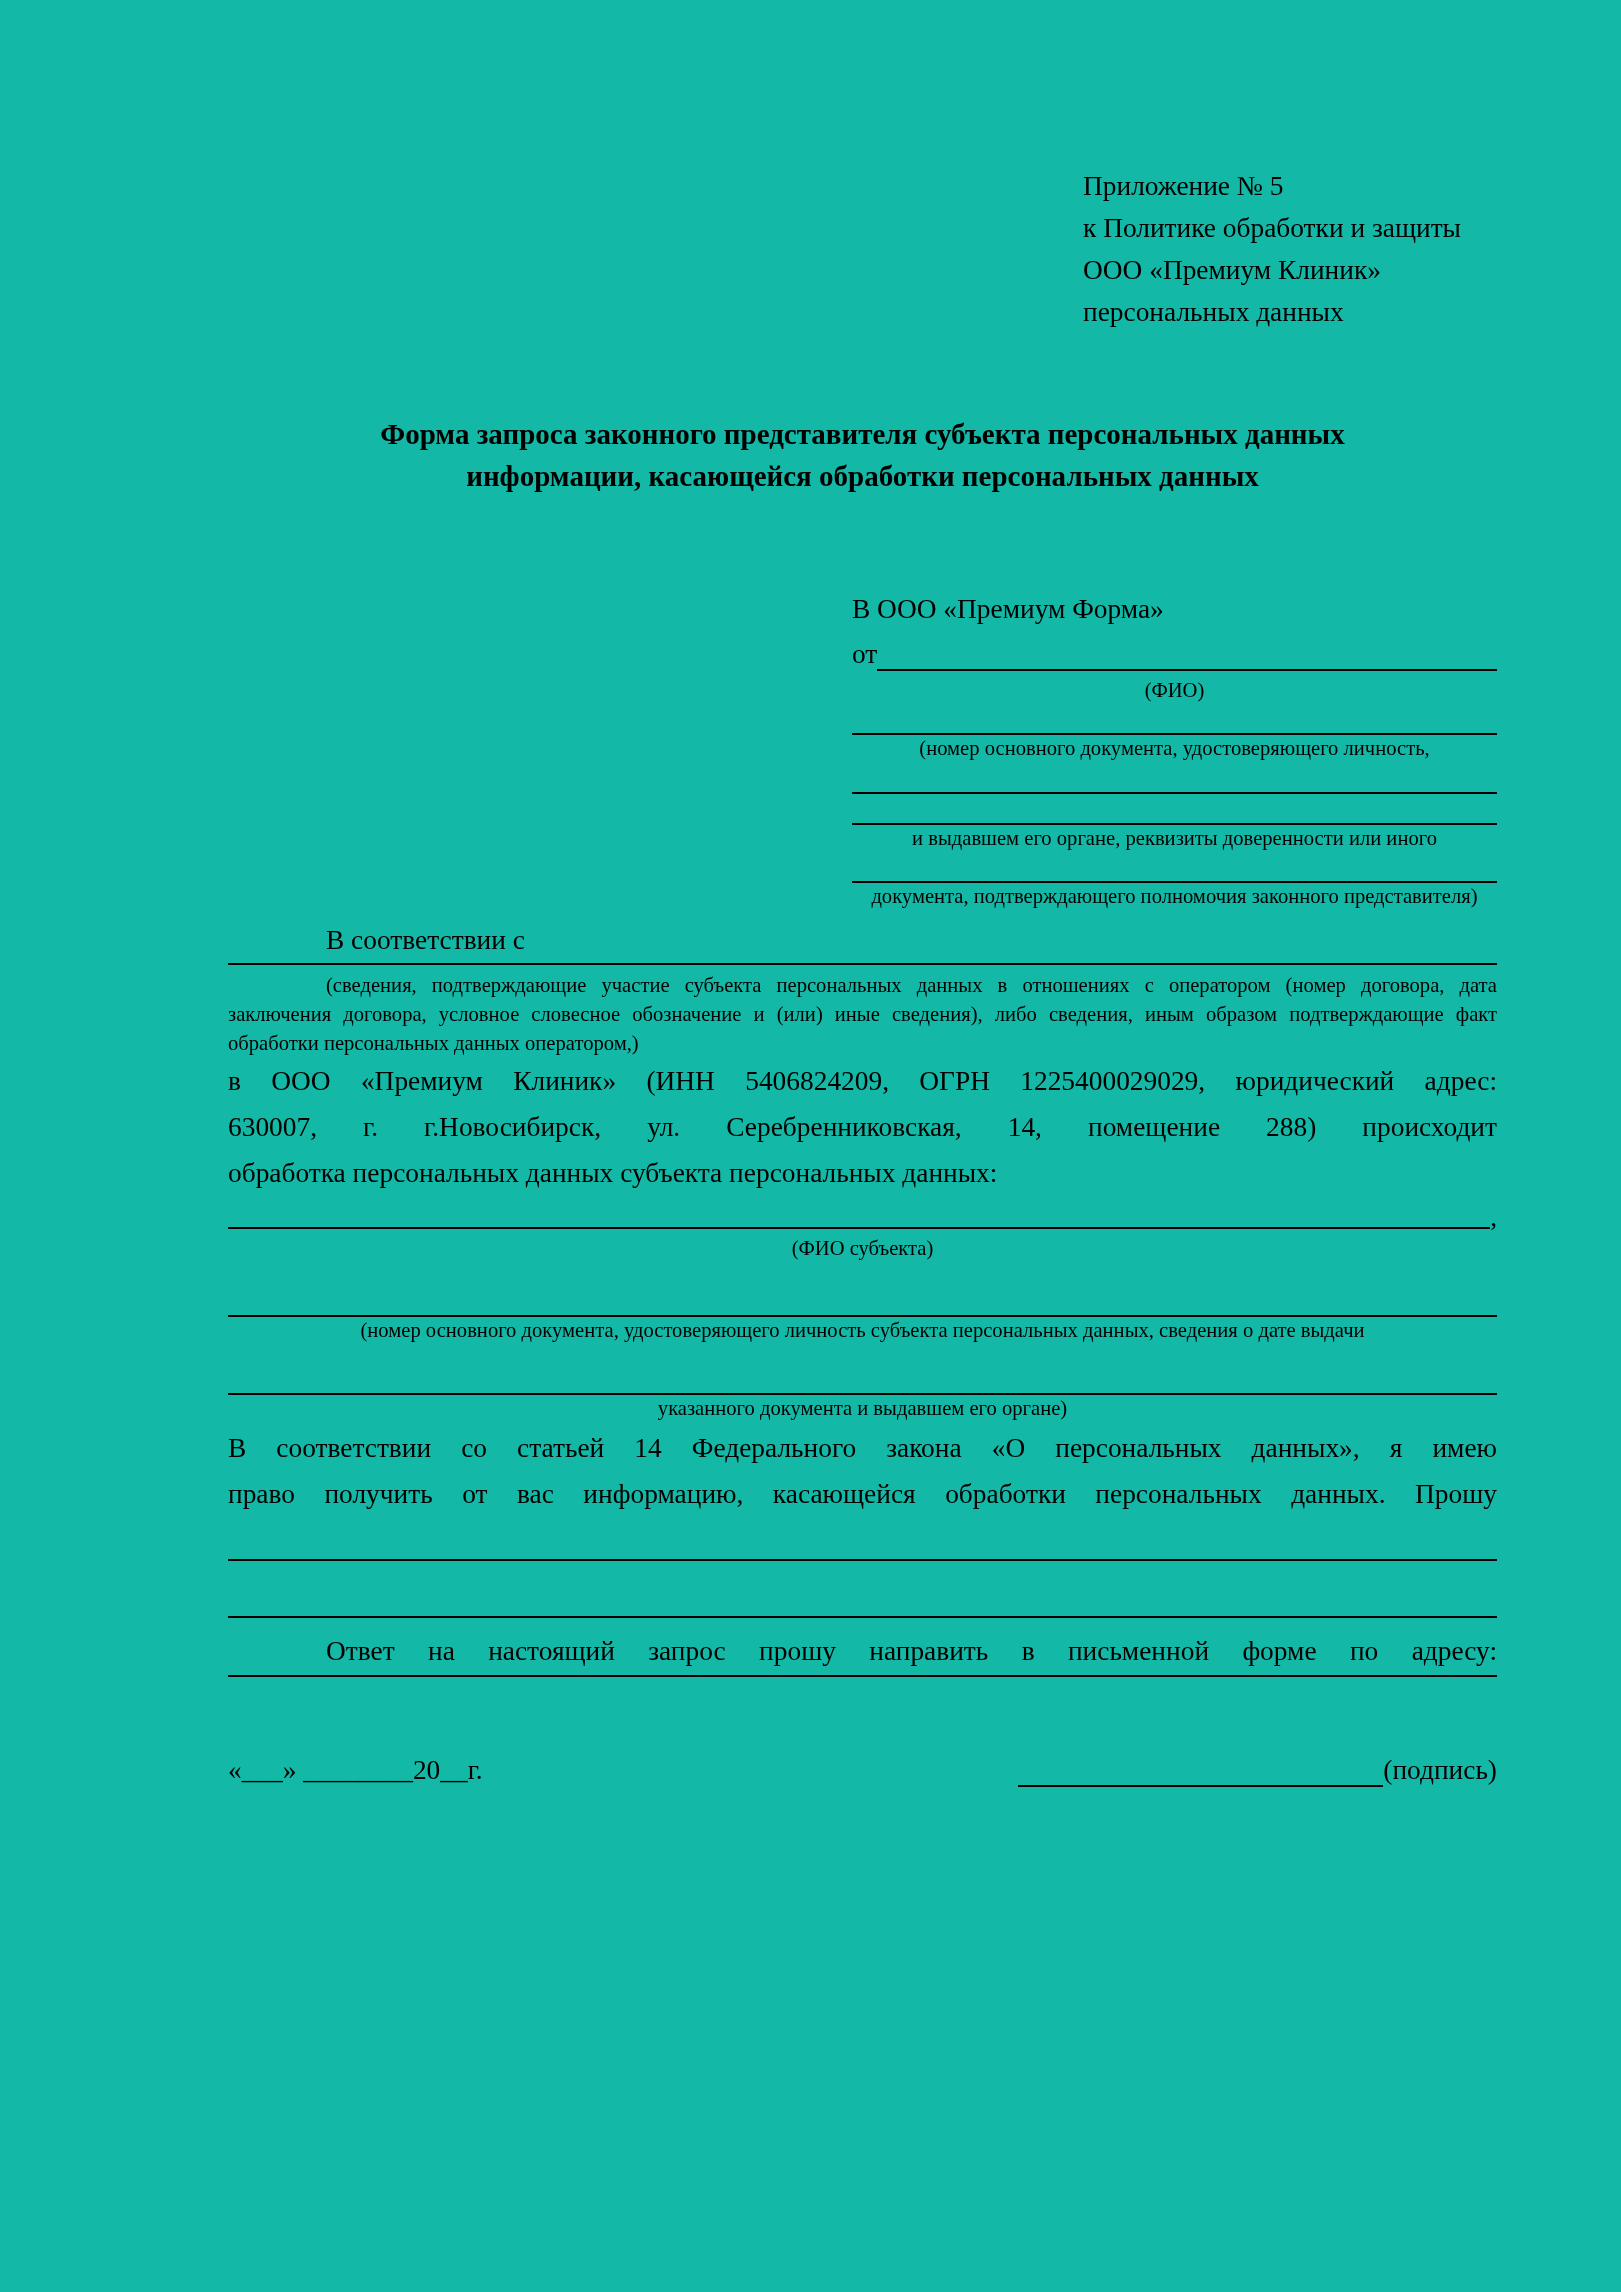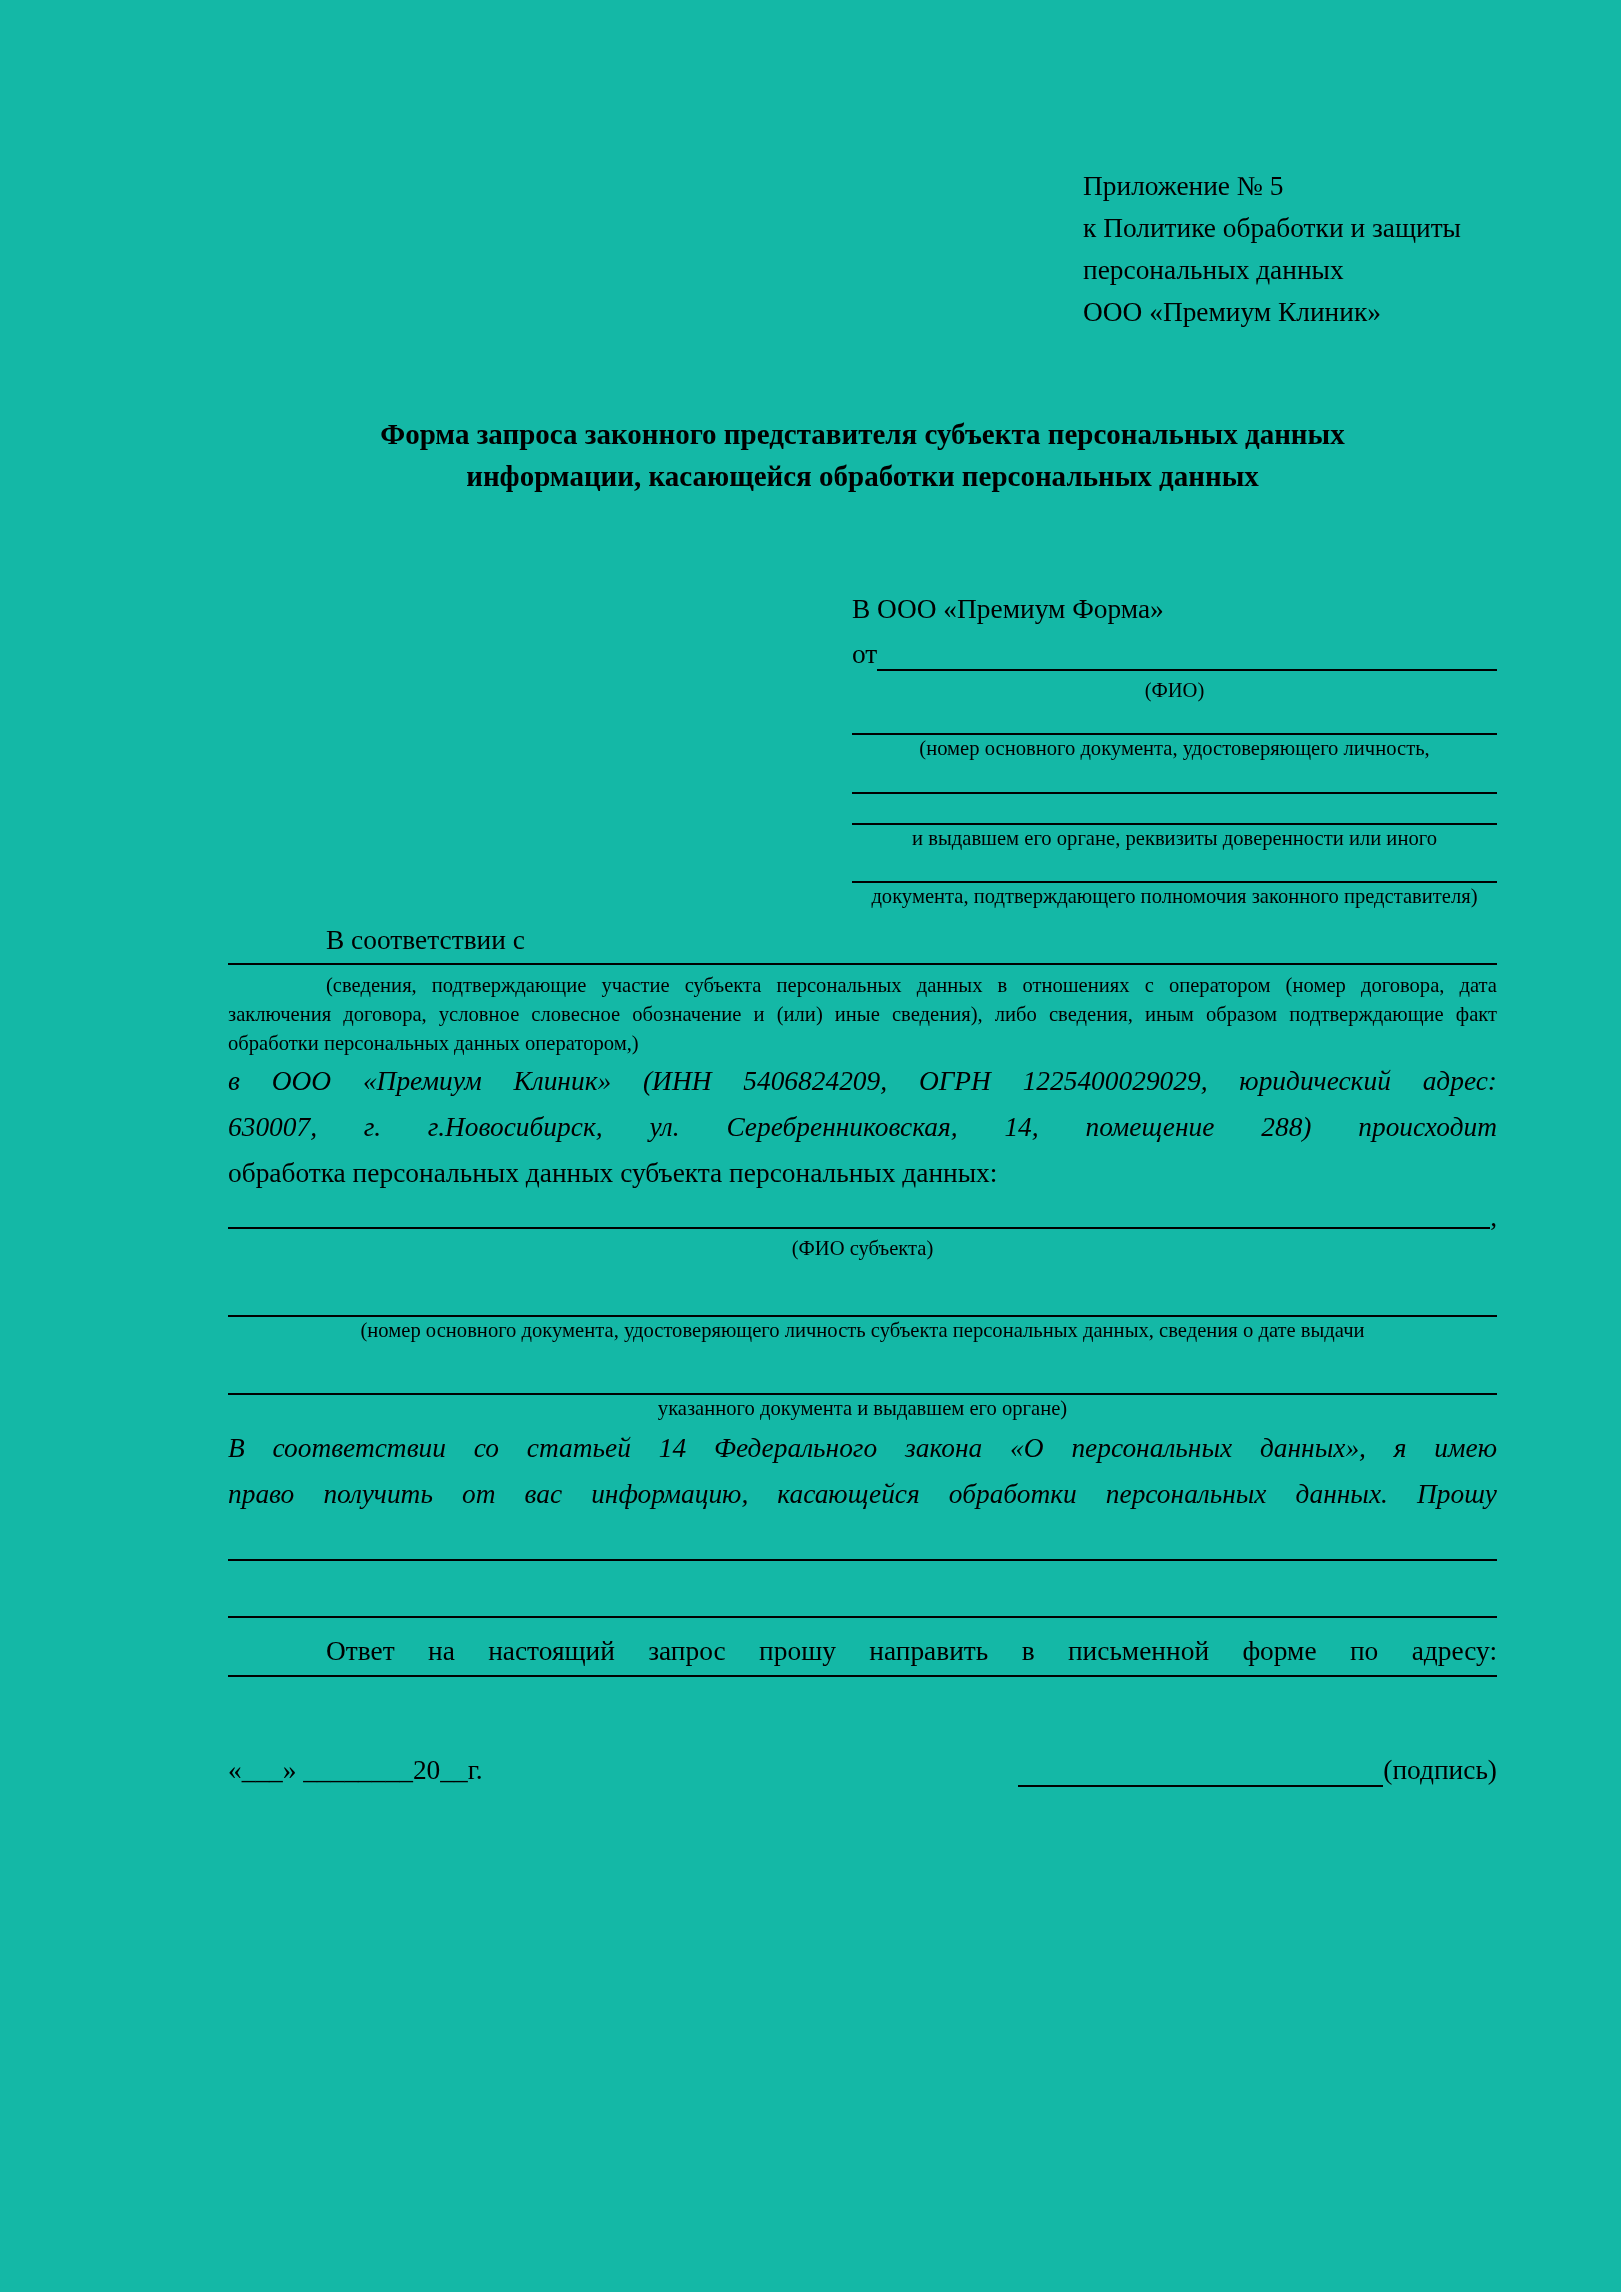--- a/index.html
+++ b/index.html
@@ -28,21 +28,21 @@
   .cap{font-size:20.6px;line-height:27.4px;text-align:center;}
   .addr .blank{height:29px;border-bottom:2px solid #000;}
   
   .h-zapros{margin-top:23.5px;text-align:center;font-size:27.4px;line-height:45px;}
   .intro{margin-top:7.8px;font-size:27.4px;line-height:45px;flex-direction:column;}
   .intro .lbl{padding-left:98px;}
   .note{font-size:20.6px;line-height:29px;text-align:justify;}
   .note .jl{text-align-last:justify;}
   .note .ind{text-indent:98px;}
   .para{font-size:27.4px;line-height:46px;text-align:justify;}
-  .para .jl{text-align-last:justify;font-style:italic;}
+  .para .jl{text-align-last:justify;}
   .subject{font-size:27.4px;line-height:35px;margin-top:3.9px;}
   .blankline{border-bottom:2px solid #000;height:29px;}
   .gap-a{margin-top:23.5px;}
   .gap-b{margin-top:19.6px;}
   .law{margin-top:2px;}
   .sp1{margin-top:13.7px;}
   .sp2{margin-top:25.5px;}
   .reply-first{margin-top:9.8px;font-size:27.4px;line-height:47px;text-align:justify;text-align-last:justify;text-indent:98px;}
   .reply-row{font-size:27.4px;line-height:47px;}
   .reply-row .fill{margin-bottom:6.9px;}
@@ -53,22 +53,22 @@
   .sigline{width:365px;border-bottom:2px solid #000;height:29px;margin-bottom:6.9px;}
 </style>
 </head>
 <body>
 
 <div class="page">
 
   <div class="ref">
     <div>Приложение № 5</div>
     <div>к Политике обработки и защиты</div>
+    <div>ООО «Премиум Клиник»</div>
     <div>персональных данных</div>
-    <div>ООО «Премиум Клиник»</div>
   </div>
 
   <div class="title">
     <div>Форма запроса законного представителя субъекта персональных данных</div>
     <div>информации, касающейся обработки персональных данных</div>
   </div>
 
   <div class="addr">
     <div class="addr-to">В ООО «Премиум Форма»</div>
     <div class="row">

